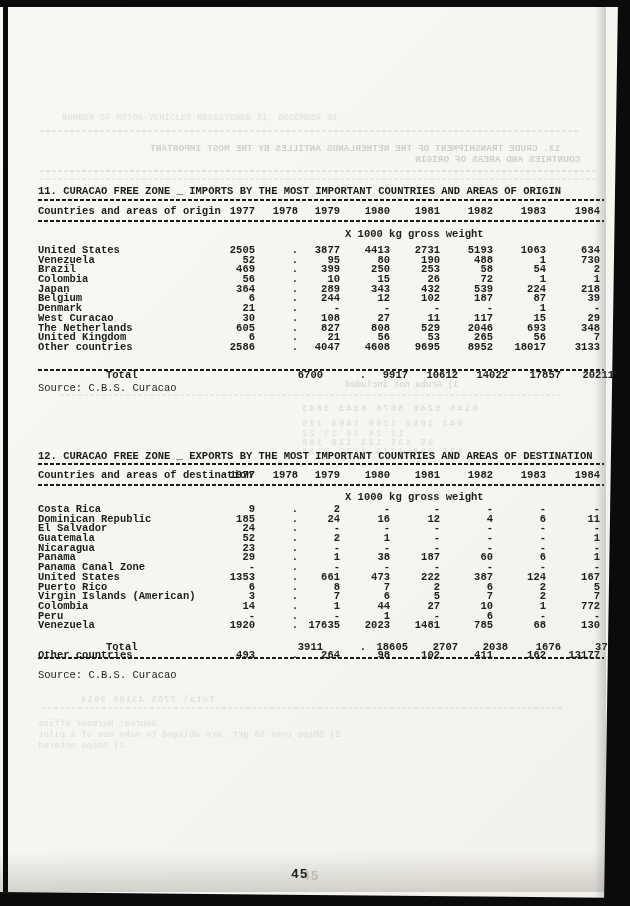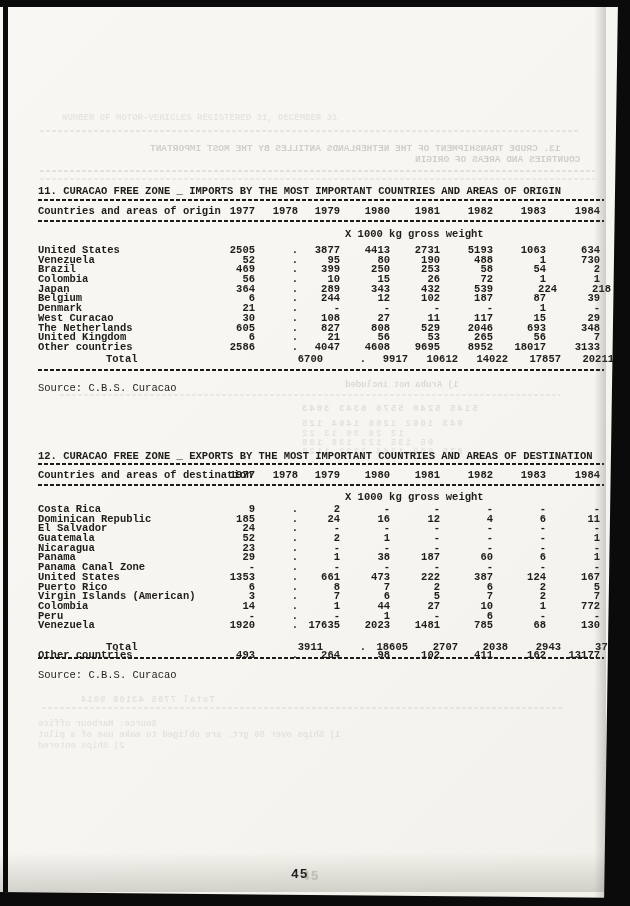--- a/index.html
+++ b/index.html
@@ -130,21 +130,21 @@
           <span class="tval" style="width: 54px;">1</span>
         </div>
         <div class="trow">
           <span class="tname">Japan</span>
           <span class="tval" style="width: 47px;">364</span>
           <span class="tval" style="width: 43px;">.</span>
           <span class="tval" style="width: 42px;">289</span>
           <span class="tval" style="width: 50px;">343</span>
           <span class="tval" style="width: 50px;">432</span>
           <span class="tval" style="width: 53px;">539</span>
-          <span class="tval" style="width: 53px; padding-left: 11px;">224</span>
+          <span class="tval" style="width: 53px;">224</span>
           <span class="tval" style="width: 54px;">218</span>
         </div>
         <div class="trow">
           <span class="tname">Belgium</span>
           <span class="tval" style="width: 47px;">6</span>
           <span class="tval" style="width: 43px;">.</span>
           <span class="tval" style="width: 42px;">244</span>
           <span class="tval" style="width: 50px;">12</span>
           <span class="tval" style="width: 50px;">102</span>
           <span class="tval" style="width: 53px;">187</span>
@@ -206,21 +206,21 @@
           <span class="tval" style="width: 53px;">18017</span>
           <span class="tval" style="width: 54px;">3133</span>
         </div>
       </div>
     <div class="abs trow" style="top:169px;">
       <span class="tname t-total-label">Total</span>
     <span class="tval" style="width: 47px;">6700</span>
         <span class="tval" style="width: 43px;">.</span>
         <span class="tval" style="width: 42px;">9917</span>
         <span class="tval" style="width: 50px;">10612</span>
-        <span class="tval" style="width: 50px;">14022</span>
+        <span class="tval" style="width: 50px; margin-top: 16px;">14022</span>
         <span class="tval" style="width: 53px;">17857</span>
         <span class="tval" style="width: 53px;">20211</span>
         <span class="tval" style="width: 54px;">5141</span>
       </div>
     <div class="abs dashline" style="top:183px;"></div>
     <div class="abs t-source" style="top:197px;">Source: C.B.S. Curacao</div>
   </div>
 
   <div class="doc-table" style="top:451px;height:235px;">
     <div class="abs" style="top:0;">12. CURACAO FREE ZONE _ EXPORTS BY THE MOST IMPORTANT COUNTRIES AND AREAS OF DESTINATION</div>
@@ -394,21 +394,21 @@
           <span class="tval" style="width: 54px;">13177</span>
         </div>
       </div>
     <div class="abs trow" style="top:192px;">
       <span class="tname t-total-label">Total</span>
     <span class="tval" style="width: 47px;">3911</span>
         <span class="tval" style="width: 43px;">.</span>
         <span class="tval" style="width: 42px;">18605</span>
         <span class="tval" style="width: 50px;">2707</span>
         <span class="tval" style="width: 50px;">2038</span>
-        <span class="tval" style="width: 53px;">2943</span>
+        <span class="tval" style="width: 53px;">1676</span>
         <span class="tval" style="width: 53px;">371</span>
         <span class="tval" style="width: 54px;">14271</span>
       </div>
     <div class="abs dashline" style="top:206px;"></div>
     <div class="abs t-source" style="top:219px;">Source: C.B.S. Curacao</div>
   </div>
 
   <div id="page-num">45</div>
 
   <div class="shade-right"></div>

